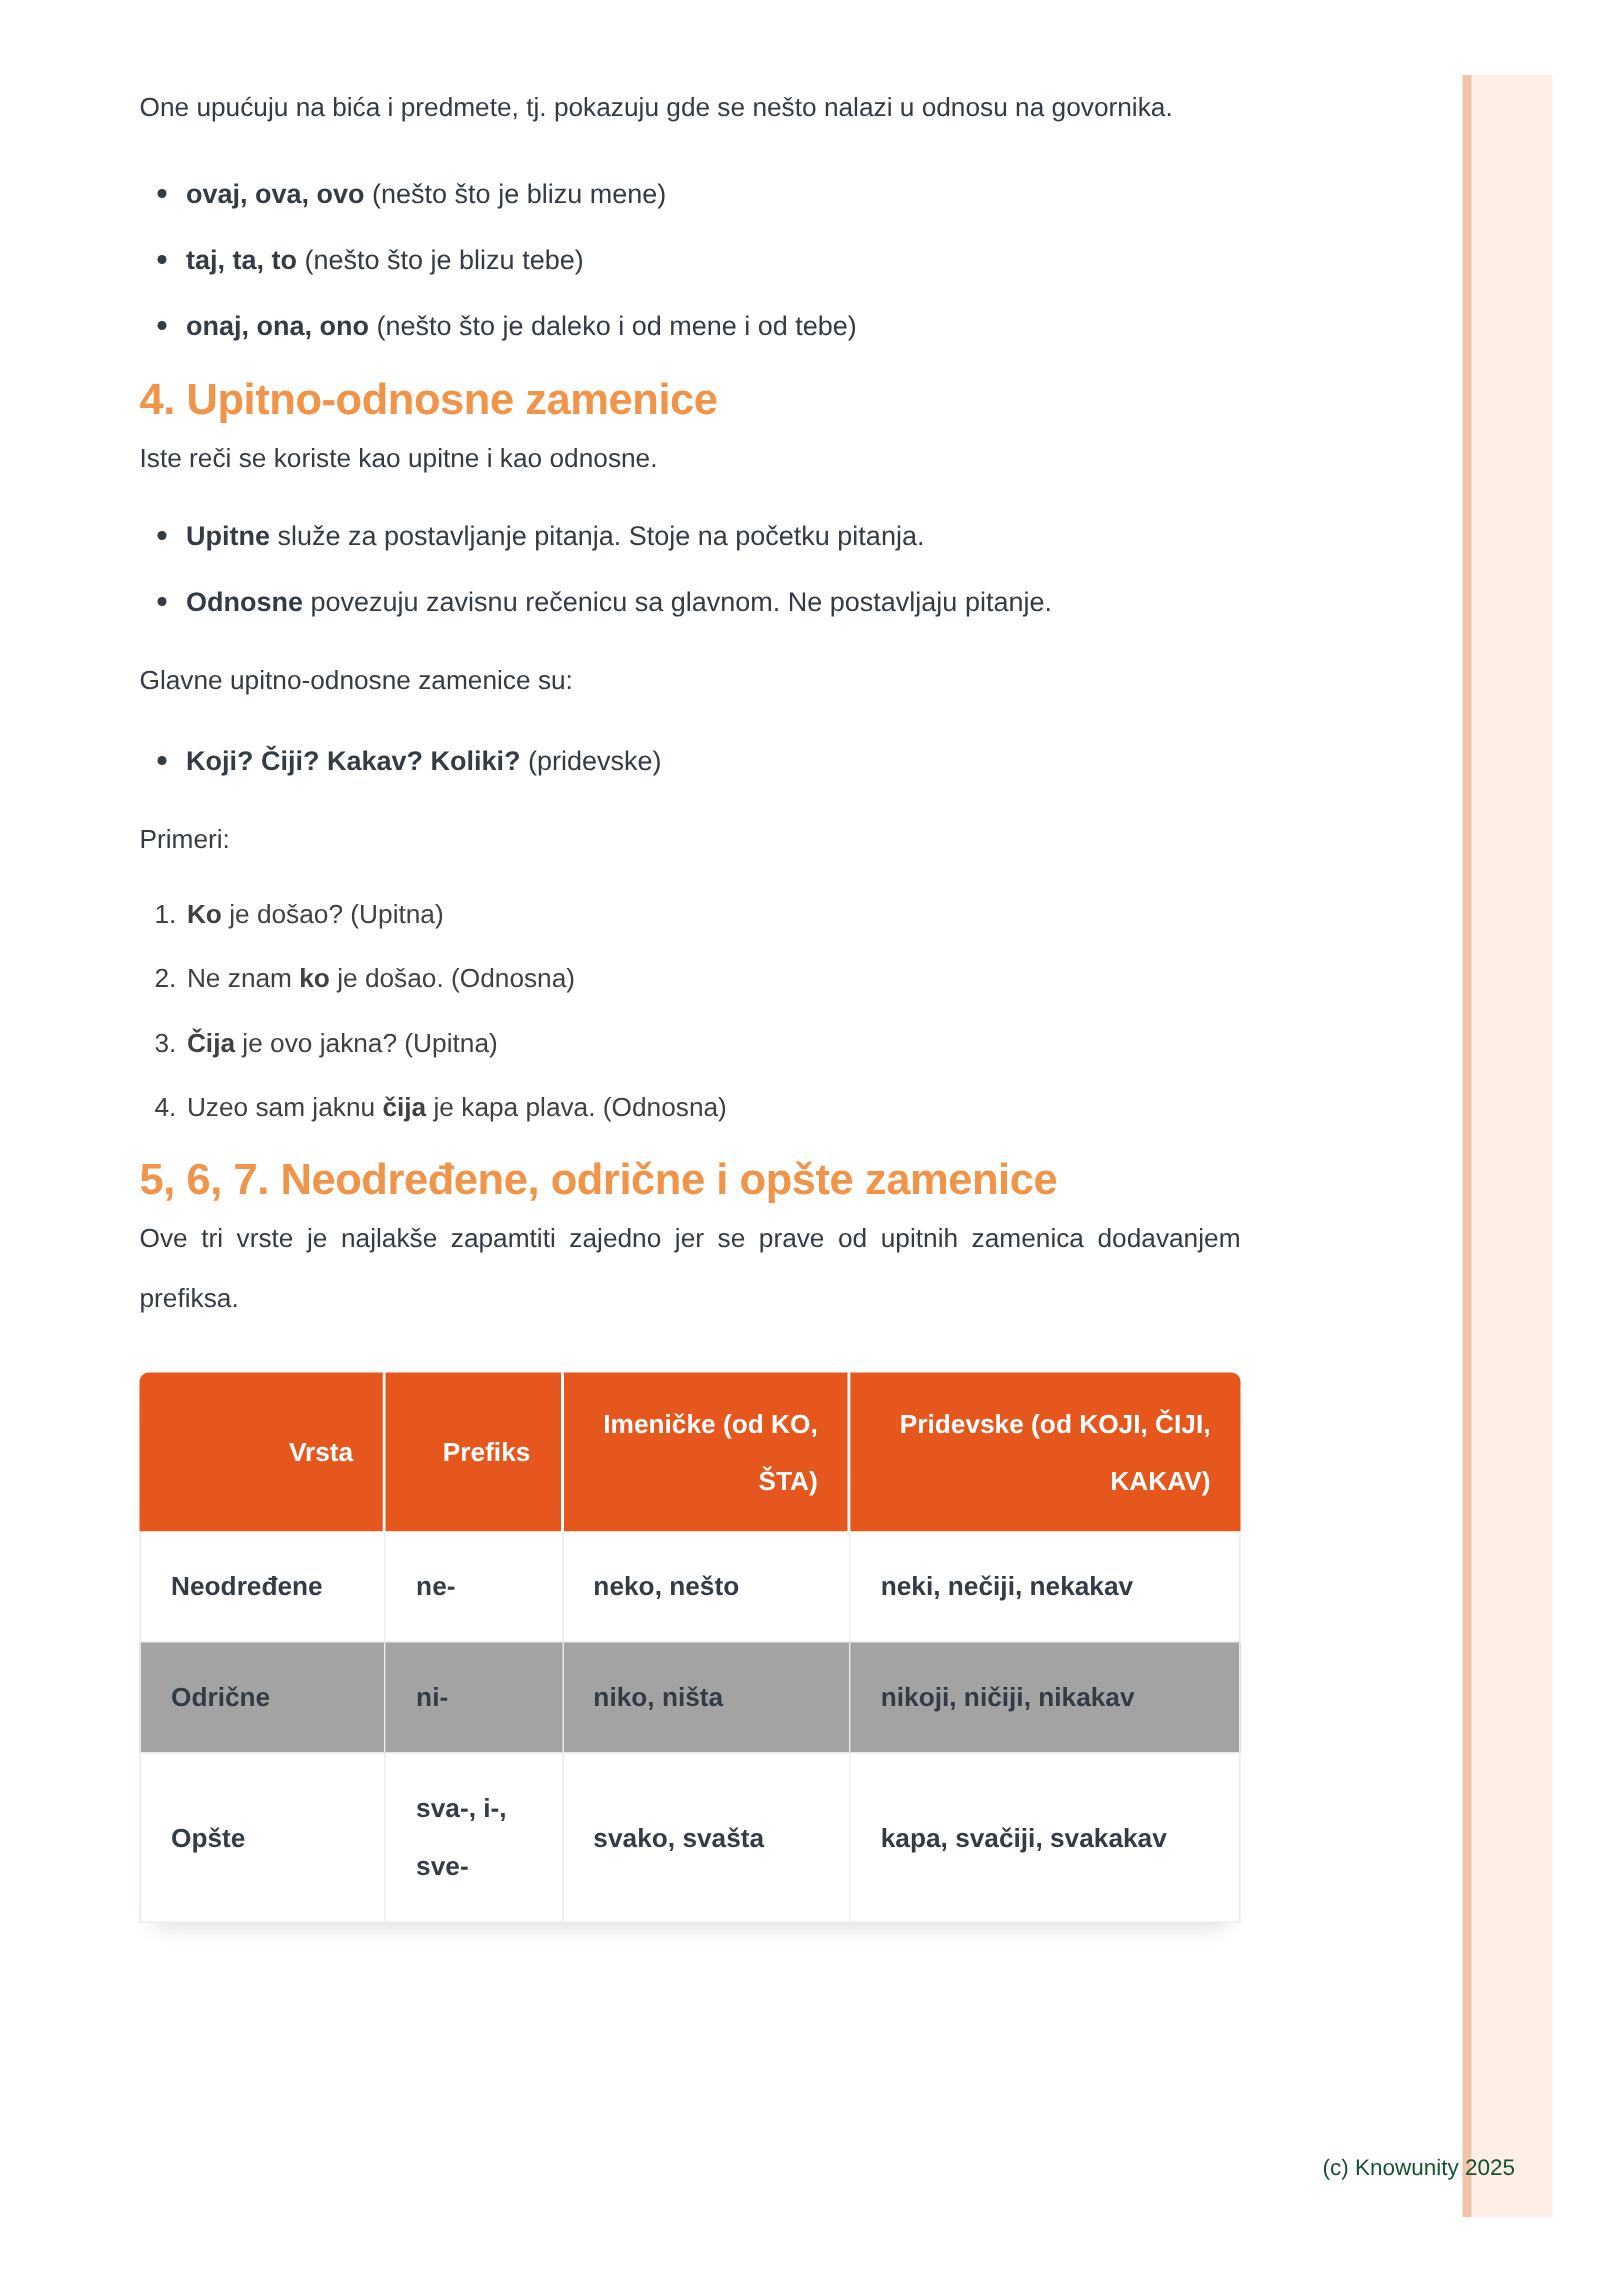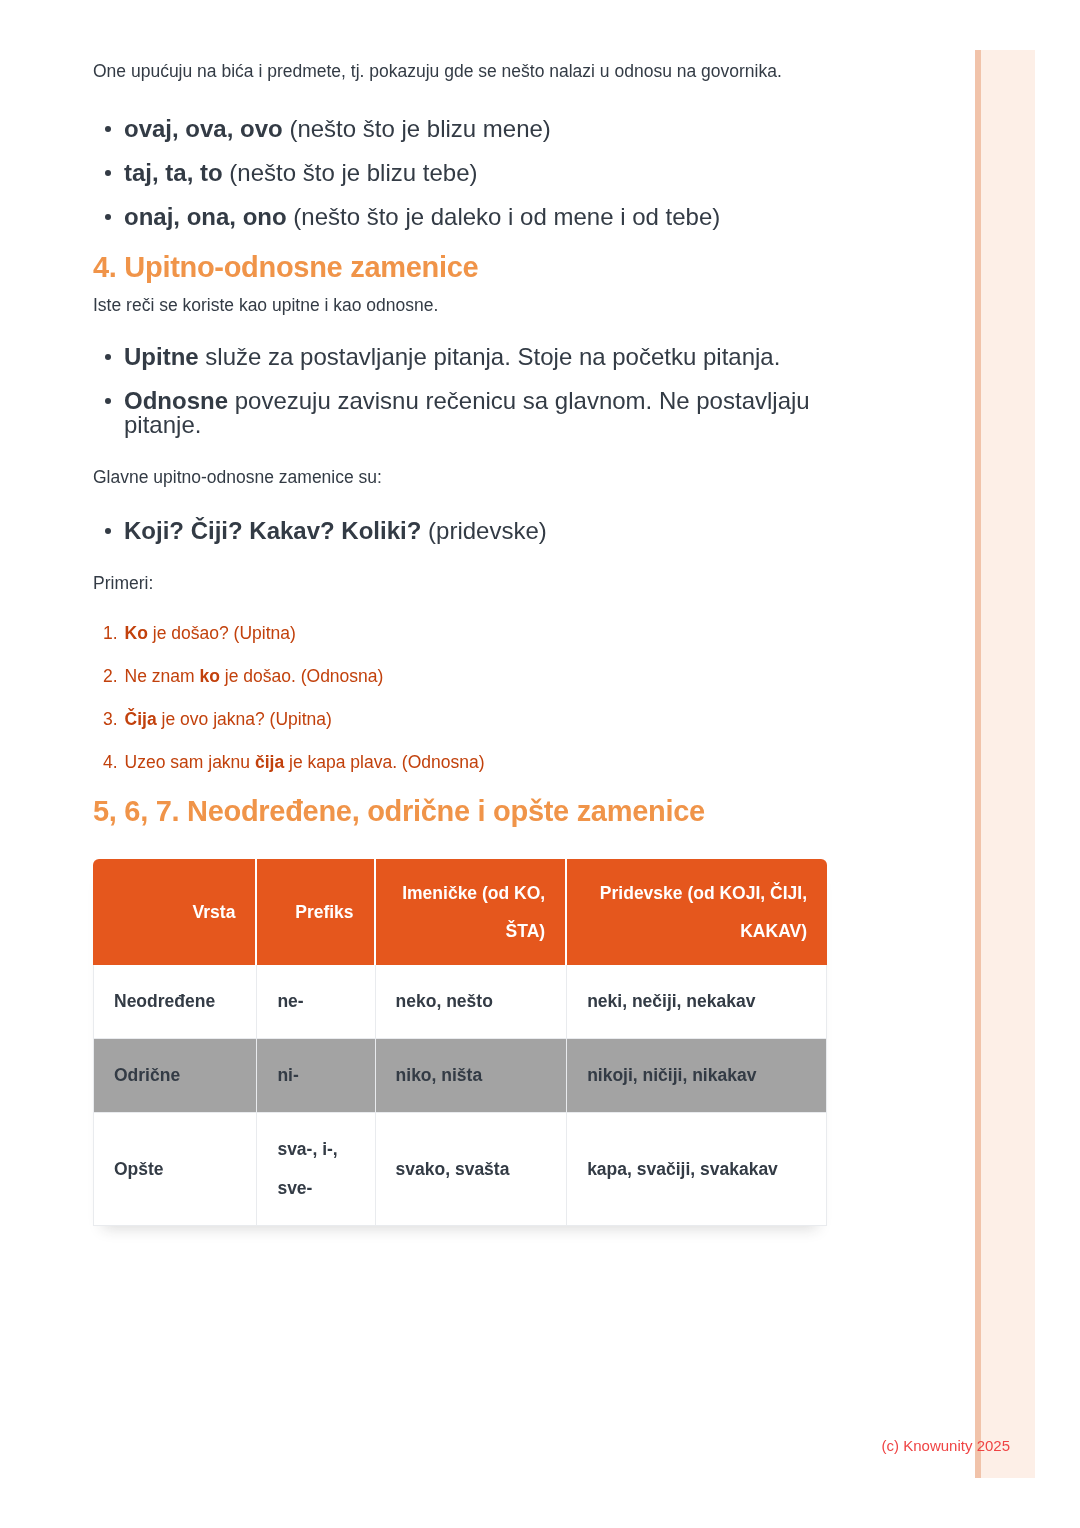--- a/index.html
+++ b/index.html
@@ -36,42 +36,42 @@
     margin: 0;
     font-size: 17.5px;
     line-height: 40px;
     text-align: justify;
     color: #333b45;
   }
   .bullet-list { margin: 0; padding: 0; }
   .bullet-item {
     position: relative;
     padding-left: 31px;
-    font-size: 24px;
+    font-size: 18px;
     line-height: 24px;
     margin-bottom: 20px;
     color: #333b45;
   }
   .bullet-item::before {
     content: "";
     position: absolute;
     left: 12px;
     top: 9px;
     width: 6px;
     height: 6px;
     border-radius: 50%;
     background: #333b45;
   }
   .num-list { margin: 0; padding: 0; }
   .num-item {
     padding-left: 10px;
     font-size: 17.5px;
     line-height: 24px;
     margin-bottom: 19px;
-    color: #c2410c;
+    color: #404040;
   }
   .num-item .num { margin-right: 7px; }
   b, .bold { font-weight: 700; }
   h2.section-heading {
     margin: 0;
     font-size: 29px;
     line-height: 36px;
     font-weight: 700;
     color: #f09449;
     letter-spacing: -0.3px;
@@ -124,21 +124,21 @@
   table.gram-table tr.alt td { background: #a3a3a3; }
   col.c1 { width: 22.4%; }
   col.c2 { width: 16.1%; }
   col.c3 { width: 26.1%; }
   col.c4 { width: 35.4%; }
   .copyright {
     position: absolute;
     top: 1437px;
     right: 70px;
     font-size: 15px;
-    color: #ef4444;
+    color: #14532d;
     z-index: 3;
   }
 </style>
 </head>
 <body>
 
 <div class="side-bar"></div>
 
 <div class="content">
 
@@ -189,20 +189,21 @@
     <div class="num-item">
       <span class="num">3.</span><span></span><span class="bold">Čija</span><span> je ovo jakna? (Upitna)</span>
     </div>
     <div class="num-item">
       <span class="num">4.</span><span>Uzeo sam jaknu </span><span class="bold">čija</span><span> je kapa plava. (Odnosna)</span>
     </div>
   </div>
 
   <h2 class="section-heading mt-head2">5, 6, 7. Neodređene, odrične i opšte zamenice</h2>
 
+  <p class="body-par mt-par4">Ove tri vrste je najlakše zapamtiti zajedno jer se prave od upitnih zamenica dodavanjem prefiksa.</p>
 
   <div class="table-wrap">
     <table class="gram-table">
       <colgroup>
           <col class="c1">
           <col class="c2">
           <col class="c3">
           <col class="c4">
         </colgroup>
       <thead>

